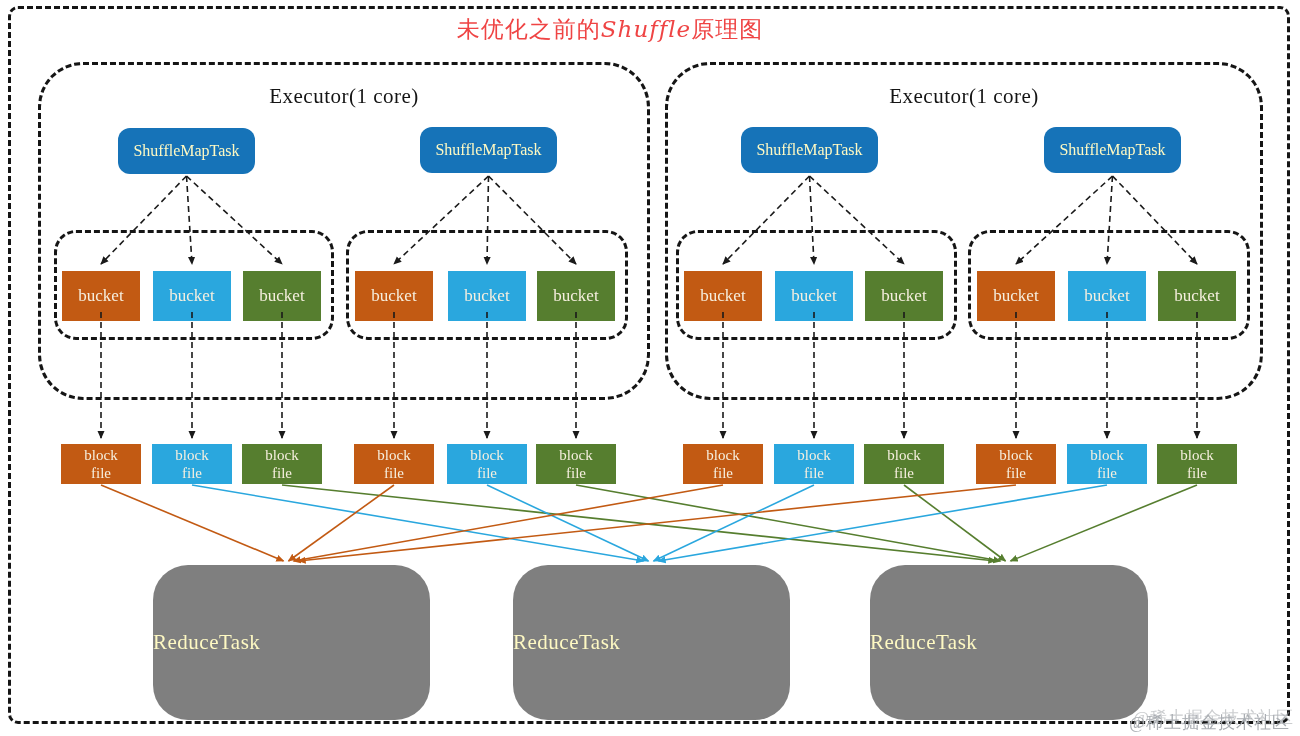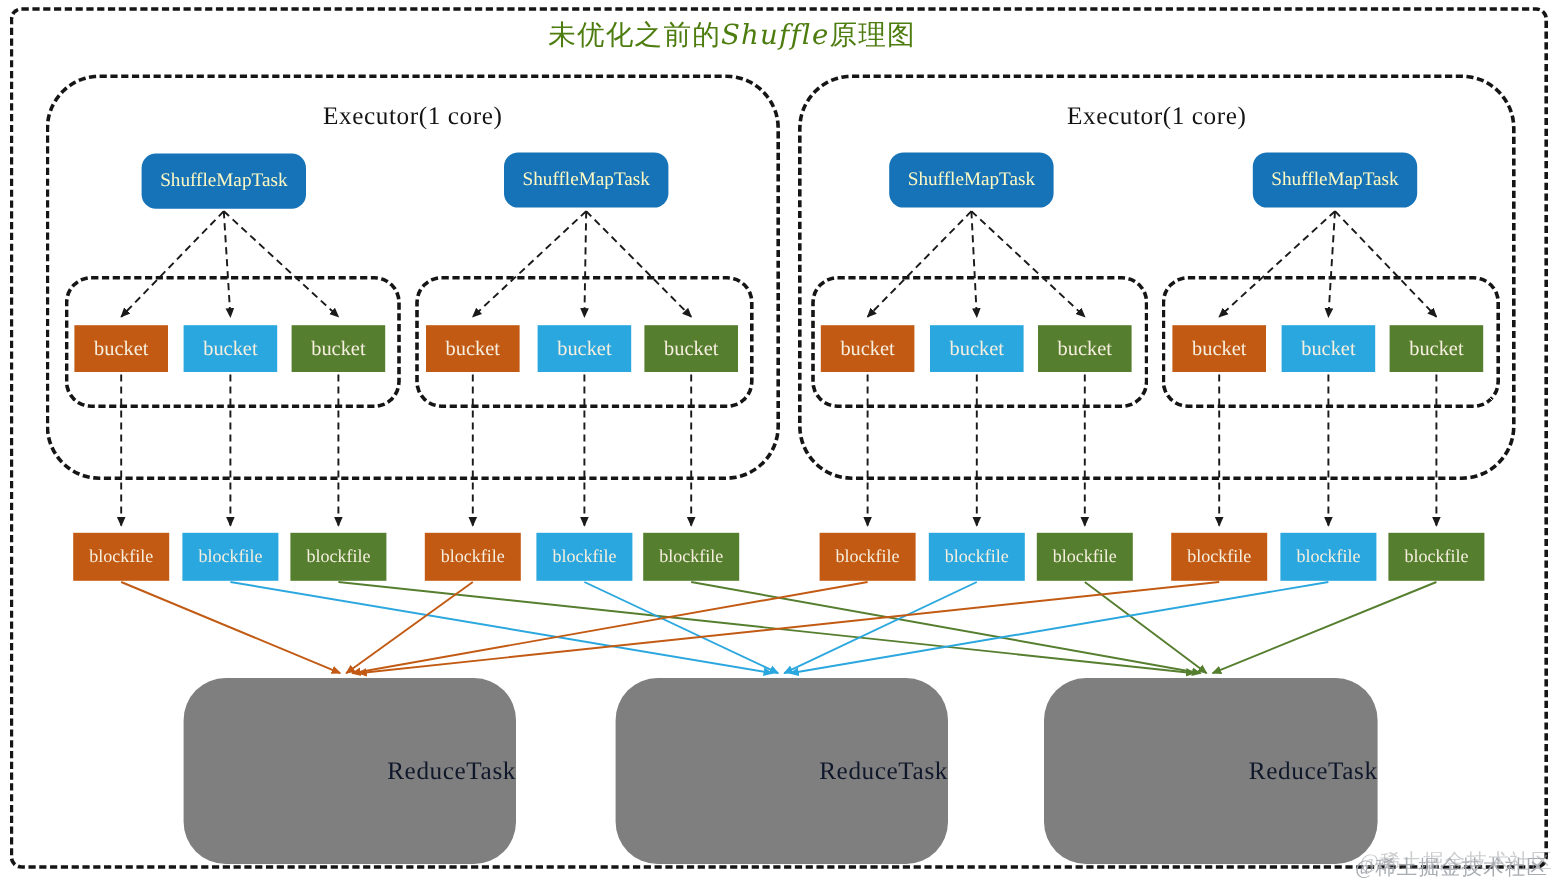--- a/index.html
+++ b/index.html
@@ -6,54 +6,54 @@
   #canvas{
     position:relative;width:1300px;height:736px;background:#ffffff;overflow:hidden;
     font-family:"Liberation Serif","DejaVu Serif",serif;
   }
   .frame{
     position:absolute;left:8px;top:6px;width:1282px;height:718px;
     border:3px dashed #151515;border-radius:10px;box-sizing:border-box;
   }
   .title-wrap{
     position:absolute;left:0;top:14px;width:1220px;text-align:center;
-    font-size:23px;color:#4d7c0f;letter-spacing:1px;
+    font-size:23px;color:#ef4444;letter-spacing:1px;
   }
   .title-wrap .shuffle{font-style:italic;font-family:"DejaVu Serif",serif;}
   .exec{
     position:absolute;border:3px dashed #151515;border-radius:45px;box-sizing:border-box;
   }
   .exec-label{
     position:absolute;text-align:center;font-size:21px;color:#141414;letter-spacing:.5px;
   }
   .smt{
     position:absolute;width:137px;height:46px;background:#1673b8;border-radius:12px;
     display:flex;align-items:center;justify-content:center;
     color:#fef9c3;font-size:16px;
   }
   .group{
     position:absolute;border:3px dashed #151515;border-radius:22px;box-sizing:border-box;height:110px;top:230px;
   }
   .bucket{
-    position:absolute;width:78px;height:39px;top:271px;
+    position:absolute;width:78px;height:50px;top:271px;
     display:flex;align-items:center;justify-content:center;
     color:#f6efdf;font-size:17px;
   }
   .bfile{
     position:absolute;width:80px;height:40px;top:444px;
-    display:flex;flex-direction:row;align-items:center;justify-content:center;
+    display:flex;flex-direction:column;align-items:center;justify-content:center;
     color:#f6efdf;font-size:15px;line-height:18px;
   }
   .c-orange{background:#c25a13;}
   .c-cyan{background:#2aa7de;}
   .c-green{background:#567e2f;}
   .rtask{
     position:absolute;top:565px;height:155px;background:#7f7f7f;border-radius:35px;
-    display:flex;align-items:center;justify-content:flex-end;
-    color:#0f172a;font-size:21px;letter-spacing:.5px;
+    display:flex;align-items:center;justify-content:flex-start;
+    color:#fef9c3;font-size:21px;letter-spacing:.5px;
   }
   #connectors{position:absolute;left:0;top:0;width:1300px;height:736px;pointer-events:none;}
   .watermark{
     position:absolute;right:10px;bottom:2px;font-size:17px;color:#a9adb2;
     font-family:"Liberation Serif",serif;
     text-shadow:4px -5px 0 rgba(160,164,168,.55);
     letter-spacing:1px;
   }
 </style>
 </head>

